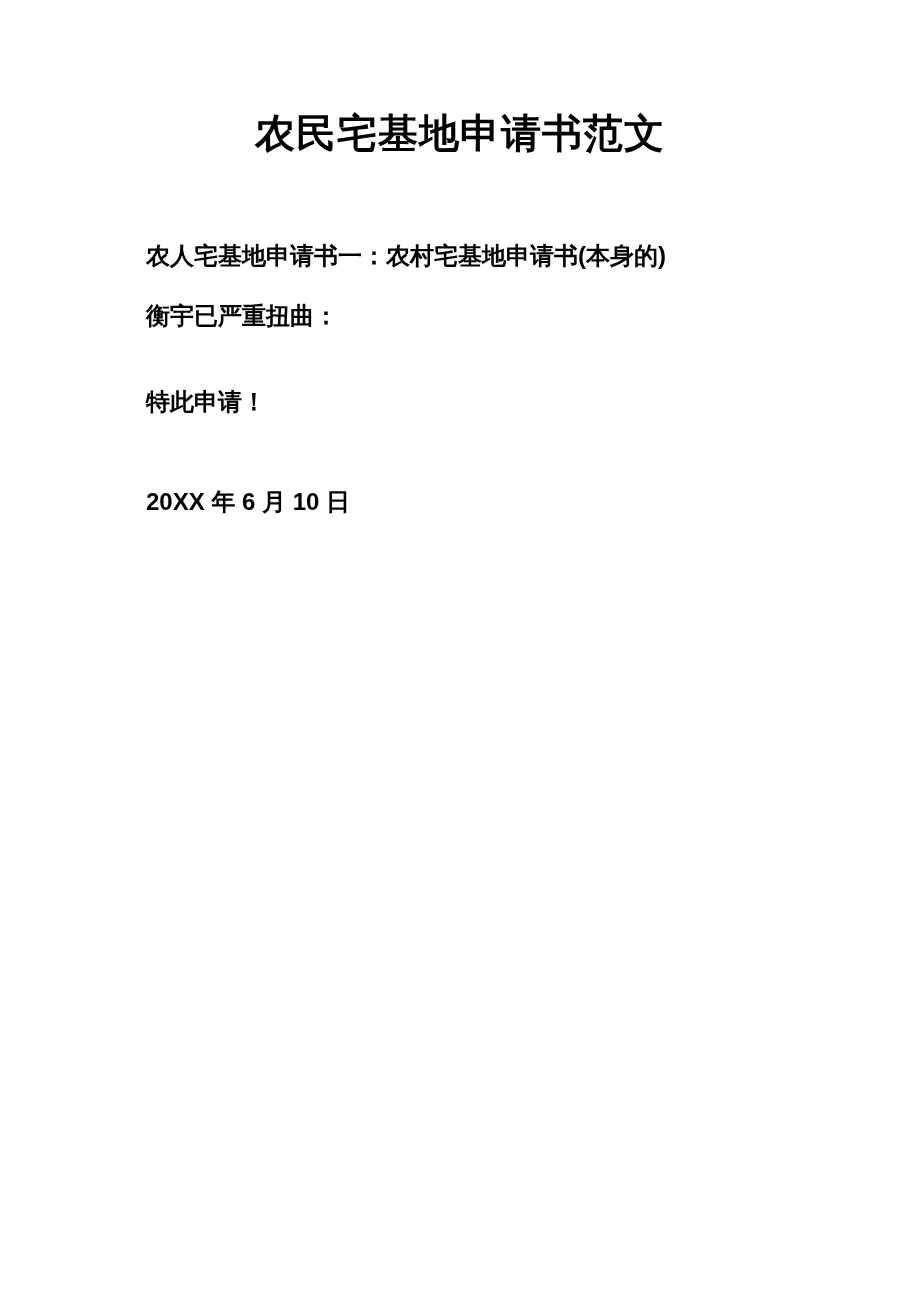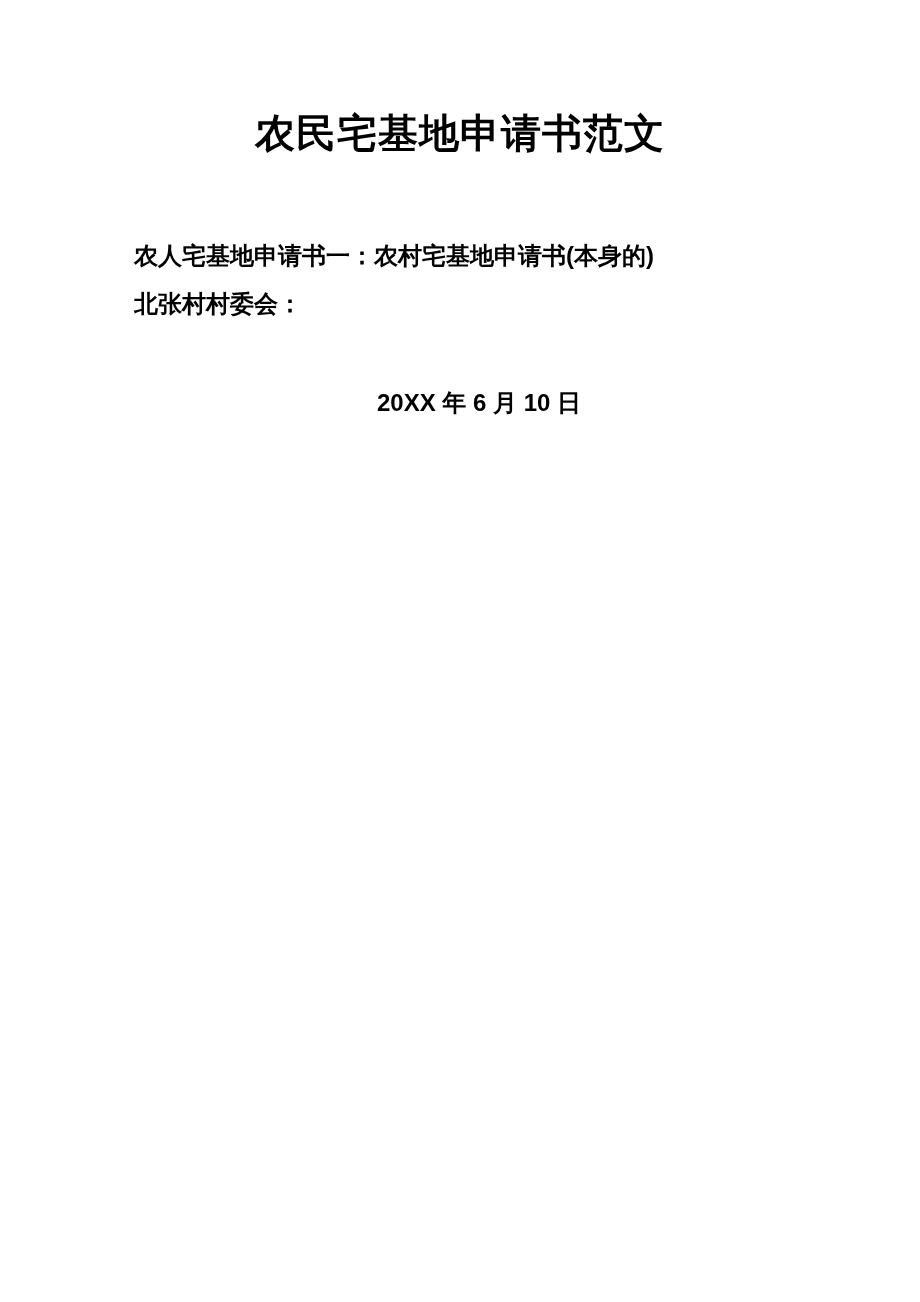--- a/index.html
+++ b/index.html
@@ -25,21 +25,21 @@
     padding-top: 104px;
     font-family: "Liberation Serif", serif;
     font-size: 40px;
     line-height: 60px;
     font-weight: 700;
     text-align: center;
     letter-spacing: 1px;
     white-space: nowrap;
   }
   .para {
-    margin: 0;
+    margin: 12px;
     font-size: 24px;
     font-weight: 700;
     color: #000000;
   }
   .subtitle {
     margin-top: 68px;
     line-height: 48px;
     text-indent: 38px;
   }
   .salutation {
@@ -61,30 +61,30 @@
   }
   .signature {
     margin-top: 43px;
     line-height: 50px;
     text-indent: 38px;
   }
   .date-line {
     margin-top: 50px;
     line-height: 50px;
     text-indent: 38px;
-    text-align: center;
   }
 </style>
 </head>
 <body>
 
 <div class="page">
   <h1 class="doc-title">农民宅基地申请书范文</h1>
 
   <p class="para subtitle">农人宅基地申请书一：农村宅基地申请书(本身的)</p>
 
-  <p class="para salutation">北张村村委会：</p>
+  <p class="para salutation">衡宇已严重扭曲：</p>
 
 
+  <p class="para closing">特此申请！</p>
 
 
   <p class="para date-line">20XX 年 6 月 10 日</p>
 </div>
 
 </body></html>

